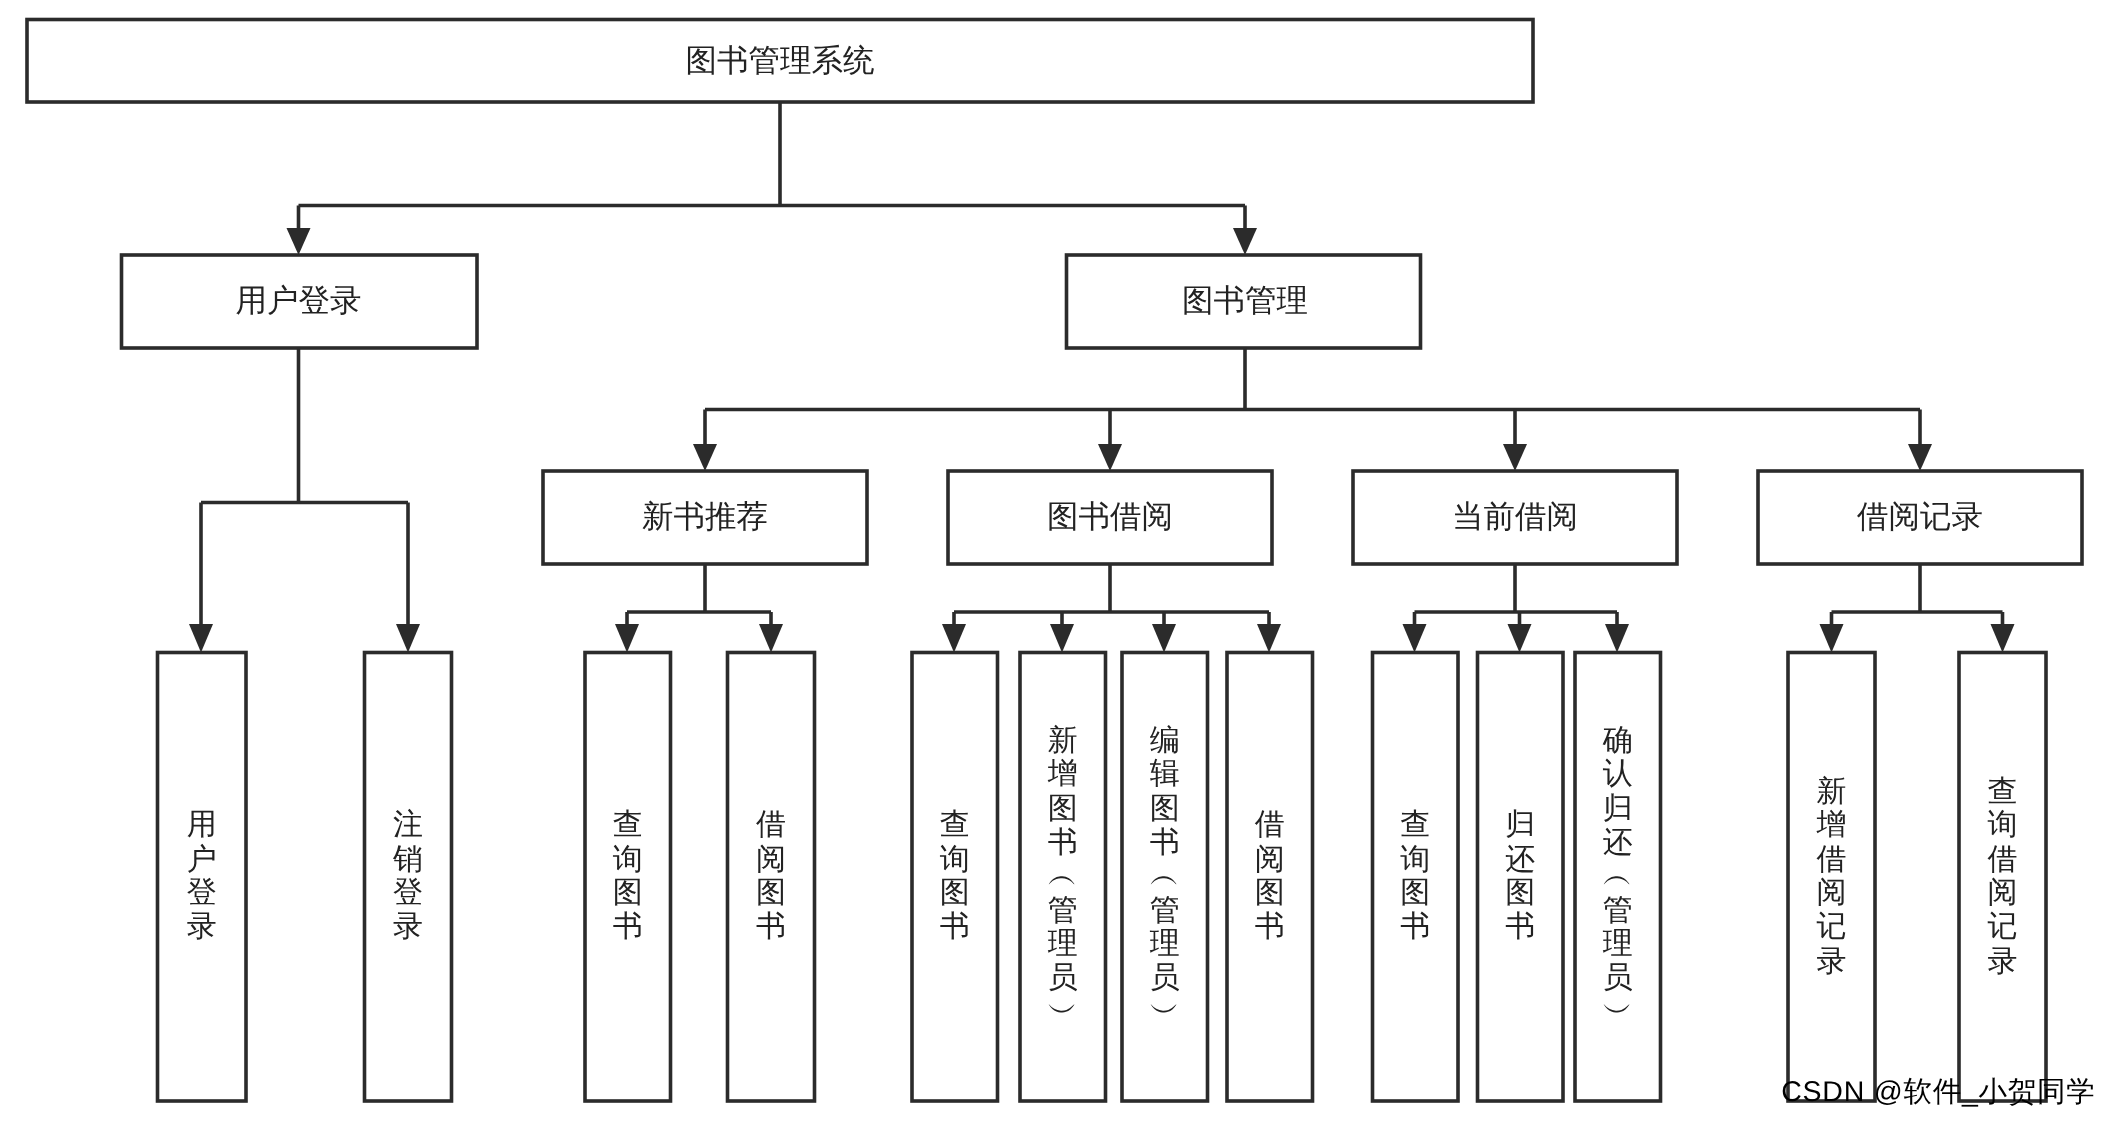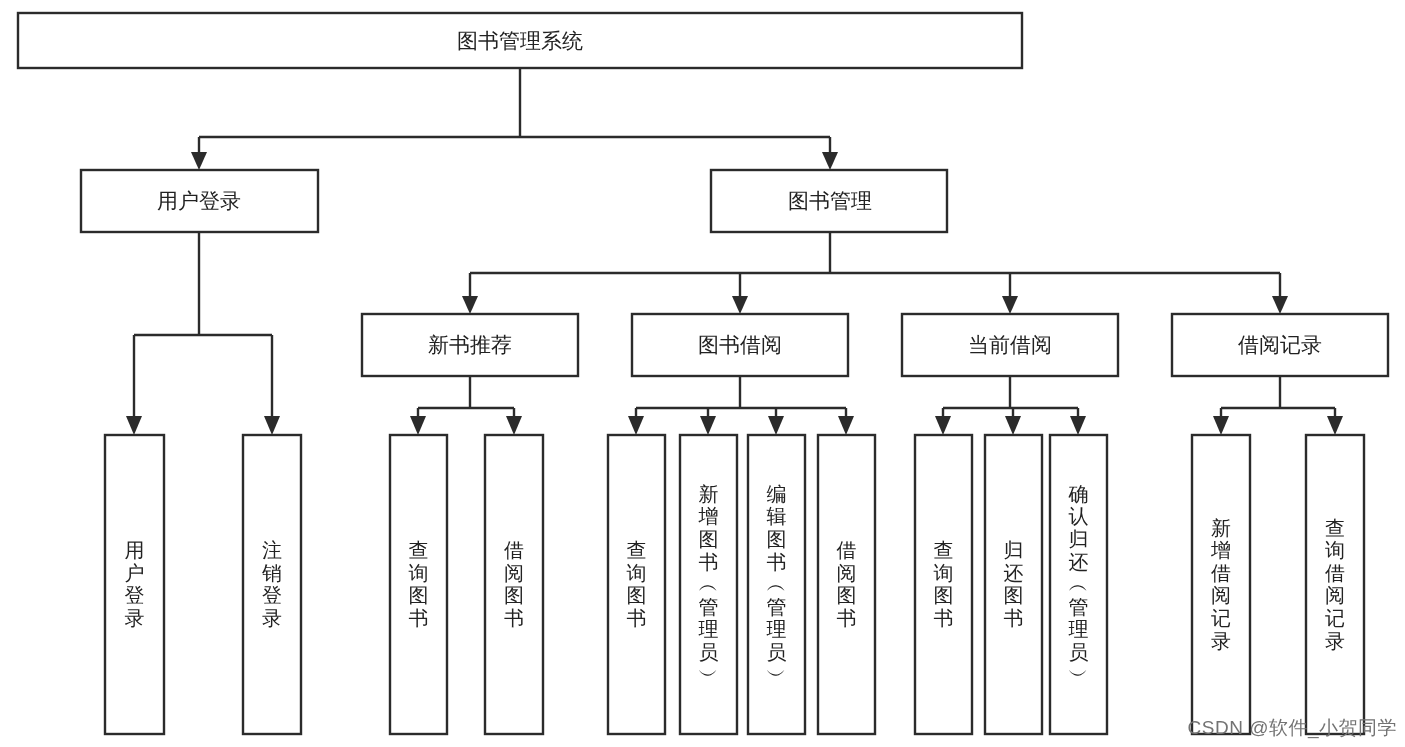--- a/index.html
+++ b/index.html
@@ -70,21 +70,21 @@
   .vlabel .paren {
     transform: rotate(90deg);
     display: block;
   }
   .watermark {
     position: absolute;
     right: 8px;
     bottom: 6px;
     font-family: "Liberation Sans", "DejaVu Sans", sans-serif;
     font-size: 19px;
-    color: #737373;
+    color: #000000;
     white-space: nowrap;
     letter-spacing: 0.5px;
     pointer-events: none;
   }
 </style>
 </head>
 <body>
 
 <div id="diagram-root">
 

